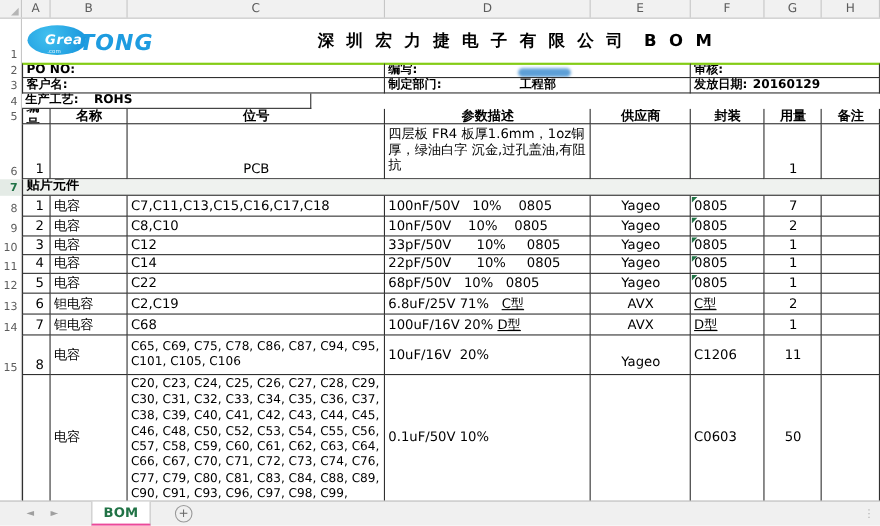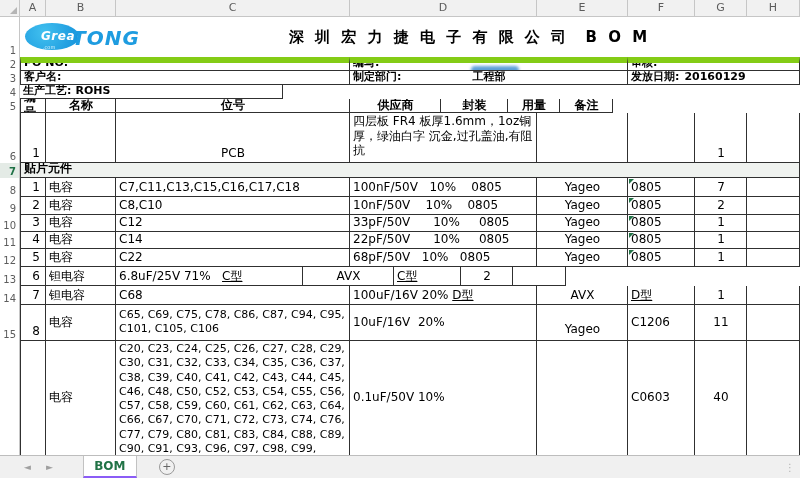--- a/index.html
+++ b/index.html
@@ -21,21 +21,21 @@
   .gn.active { color: #1e7145; font-weight: bold; background: #e4ebe6; }
 
   .sheet { width: 780px; display: flex; flex-direction: column; }
   .row { display: flex; }
 
   
   .c { border-right: 1px solid #303030; border-bottom: 1px solid #303030;
        font-size: 12px; display: flex; align-items: flex-end;
        padding: 0 2px 1px 3px; overflow: hidden; line-height: 1.22; }
   .bl { border-left: 1px solid #303030; }
-  .bt { border-top: 6px solid #84cc16; }
+  .bt { border-top: 2px solid #84cc16; }
   .hc { justify-content: center; }
   .hr { justify-content: flex-end; padding-right: 5px; }
   .vc { align-items: center; }
   .vt { align-items: flex-start; padding-top: 1px; }
   .bold { font-weight: bold; }
   .lbl { font-size: 11px; font-weight: bold; white-space: pre; }
   .lblabs { position: absolute; left: 3px; bottom: 1px; }
   .pre { white-space: pre; }
   .wrap { white-space: pre-line; font-size: 11px; line-height: 14.3px; }
   .u { text-decoration: underline; }
@@ -63,21 +63,21 @@
             filter: blur(1.5px); opacity: .85; }
 
   
   .sheetbar { height: 23px; background: #f0f0f0; border-top: 1px solid #bdbdbd;
               display: flex; align-items: stretch; }
   .navarrow { align-self: center; color: #9f9f9f; font-size: 9px; }
   .navarrow.first { margin-left: 24px; }
   .navarrow.second { margin-left: 15px; }
   .tab { margin-left: 30px; width: 54px; background: #fff;
          border-left: 1px solid #c2c2c2; border-right: 1px solid #c2c2c2;
-         border-bottom: 2px solid #8b5cf6; display: flex; align-items: center;
+         border-bottom: 2px solid #ec4899; display: flex; align-items: center;
          justify-content: center; color: #217346; font-weight: bold; font-size: 12px; }
   .addbtn { align-self: center; margin-left: 22px; width: 16px; height: 16px;
             border: 1px solid #999; border-radius: 50%; font-size: 11px;
             line-height: 14px; text-align: center; color: #666; }
   .dots { align-self: center; margin-left: auto; margin-right: 5px;
           color: #b3b3b3; font-size: 10px; }
 </style>
 </head>
 <body>
 
@@ -143,28 +143,29 @@
       </div>
       <div class="c" style="width:172px">
         <span class="lbl">发放日期:</span>
         <span class="lbl" style="margin-left:5px">20160129</span>
       </div>
     </div>
 
     <div class="row" style="height:14px">
       <div class="c" style="width:263px">
         <span class="lbl">生产工艺:</span>
-        <span class="lbl" style="margin-left:4px">ROHS</span>
+        <span class="lbl" style="margin-left:14px">ROHS</span>
       </div>
     </div>
 
     <div class="row" style="height:14px">
       <div class="c bl bold hc vc" style="width:26px">编号</div>
       <div class="c bold hc vc" style="width:70px">名称</div>
       <div class="c bold hc vc" style="width:234px">位号</div>
+      <div class="c bold hc vc" style="width:187px">参数描述</div>
       <div class="c bold hc vc" style="width:91px">供应商</div>
       <div class="c bold hc vc" style="width:67px">封装</div>
       <div class="c bold hc vc" style="width:52px">用量</div>
       <div class="c bold hc vc" style="width:53px">备注</div>
     </div>
 
     <div class="row" style="height:50px">
       <div class="c bl hr" style="width:26px">1</div>
       <div class="c" style="width:70px"></div>
       <div class="c hc" style="width:234px">PCB</div>
@@ -240,20 +241,21 @@
         </div>
       <div class="c hc" style="width:91px">Yageo</div>
       <div class="c rel tri" style="width:67px">0805</div>
       <div class="c hc" style="width:52px">1</div>
       <div class="c" style="width:53px"></div>
     </div>
 
     <div class="row" style="height:19px">
       <div class="c bl hr" style="width:26px">6</div>
       <div class="c" style="width:70px">钽电容</div>
+      <div class="c" style="width:234px">C2,C19</div>
       <div class="c" style="width:187px">
           <span class="pre">6.8uF/25V 71%   </span>
           <span class="pre u">C型</span>
         </div>
       <div class="c hc" style="width:91px">AVX</div>
       <div class="c u" style="width:67px">C型</div>
       <div class="c hc" style="width:52px">2</div>
       <div class="c" style="width:53px"></div>
     </div>
 
@@ -294,21 +296,21 @@
 C46, C48, C50, C52, C53, C54, C55, C56,
 C57, C58, C59, C60, C61, C62, C63, C64,
 C66, C67, C70, C71, C72, C73, C74, C76,
 C77, C79, C80, C81, C83, C84, C88, C89,
 C90, C91, C93, C96, C97, C98, C99, C102</div>
       <div class="c vc" style="width:187px">
           <span class="pre">0.1uF/50V 10%</span>
         </div>
       <div class="c hc vc" style="width:91px"></div>
       <div class="c vc" style="width:67px">C0603</div>
-      <div class="c hc vc" style="width:52px">40</div>
+      <div class="c hc vc" style="width:52px">50</div>
       <div class="c" style="width:53px"></div>
     </div>
   </div>
 </div>
 
 <div class="sheetbar">
   <span class="navarrow first">◄</span>
   <span class="navarrow second">►</span>
   <div class="tab">
       <span>BOM</span>

